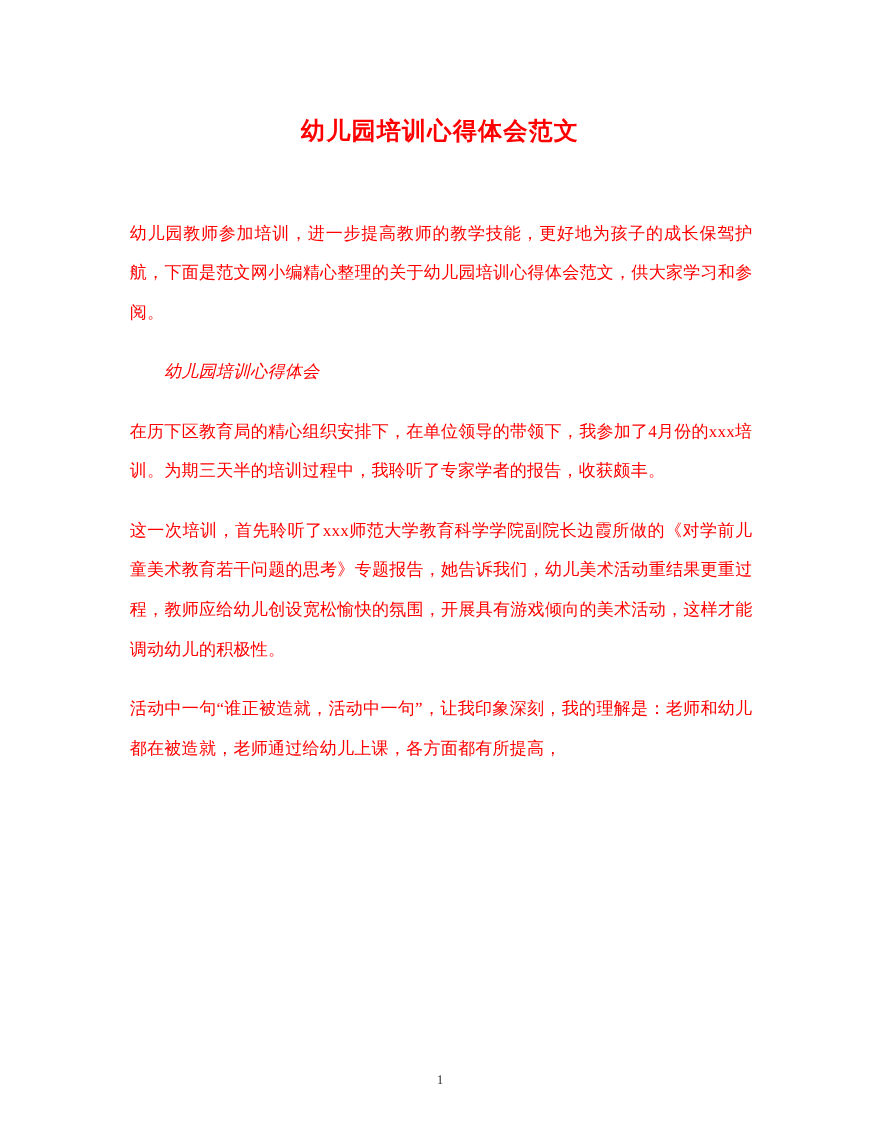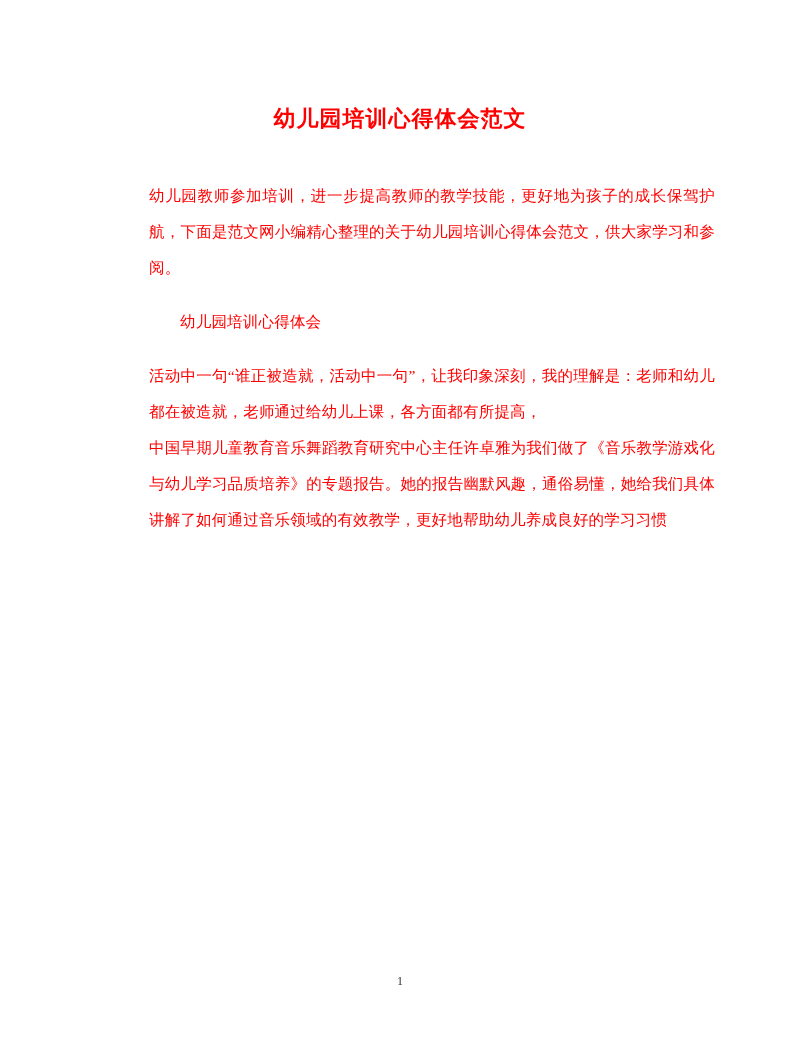--- a/index.html
+++ b/index.html
@@ -31,36 +31,36 @@
     margin: 0;
     padding: 0;
     position: absolute;
     top: 104px;
     left: 0;
     right: 0;
     letter-spacing: 1px;
   }
   .content {
     position: absolute;
-    top: 178px;
+    top: 195px;
     left: 118px;
     width: 566px;
-    margin-left: 31px;
   }
   .para {
     font-size: 15.5px;
     line-height: 36px;
     color: #ff0000;
     margin: 0 0 18px 0;
     text-align: justify;
     letter-spacing: 0.2px;
   }
   .para.indent {
     text-indent: 2em;
     margin-bottom: 18px;
+    font-style: italic;
   }
   .para.tight {
     margin-bottom: 0;
   }
   .page-number {
     position: absolute;
     bottom: 48px;
     left: 0;
     right: 0;
     text-align: center;
@@ -72,19 +72,20 @@
 </head>
 <body>
 
 <div class="page">
 
   <h1 class="doc-title">幼儿园培训心得体会范文</h1>
 
   <div class="content">
     <p class="para">幼儿园教师参加培训，进一步提高教师的教学技能，更好地为孩子的成长保驾护航，下面是范文网小编精心整理的关于幼儿园培训心得体会范文，供大家学习和参阅。</p>
     <p class="para indent">幼儿园培训心得体会</p>
+    <p class="para">在历下区教育局的精心组织安排下，在单位领导的带领下，我参加了4月份的xxx培训。为期三天半的培训过程中，我聆听了专家学者的报告，收获颇丰。</p>
+    <p class="para">这一次培训，首先聆听了xxx师范大学教育科学学院副院长边霞所做的《对学前儿童美术教育若干问题的思考》专题报告，她告诉我们，幼儿美术活动重结果更重过程，教师应给幼儿创设宽松愉快的氛围，开展具有游戏倾向的美术活动，这样才能调动幼儿的积极性。</p>
     <p class="para tight">活动中一句“谁正被造就，活动中一句”，让我印象深刻，我的理解是：老师和幼儿都在被造就，老师通过给幼儿上课，各方面都有所提高，</p>
-    <p class="para">中国早期儿童教育音乐舞蹈教育研究中心主任许卓雅为我们做了《音乐教学游戏化与幼儿学习品质培养》的专题报告。她的报告幽默风趣，通俗易懂，她给我们具体讲解了如何通过音乐领域的有效教学，更好地帮助幼儿养成良好的学习习惯</p>
   </div>
 
   <div class="page-number">1</div>
 
 </div>
 
 </body></html>

